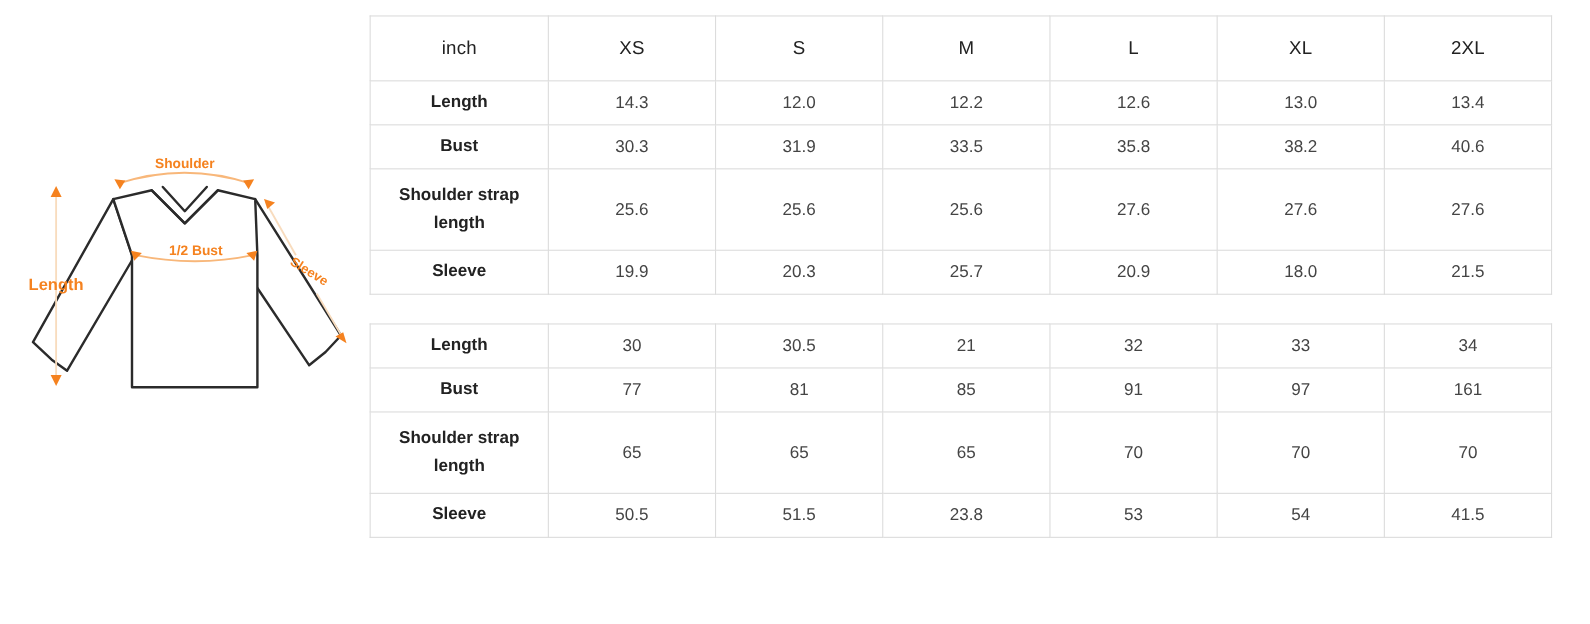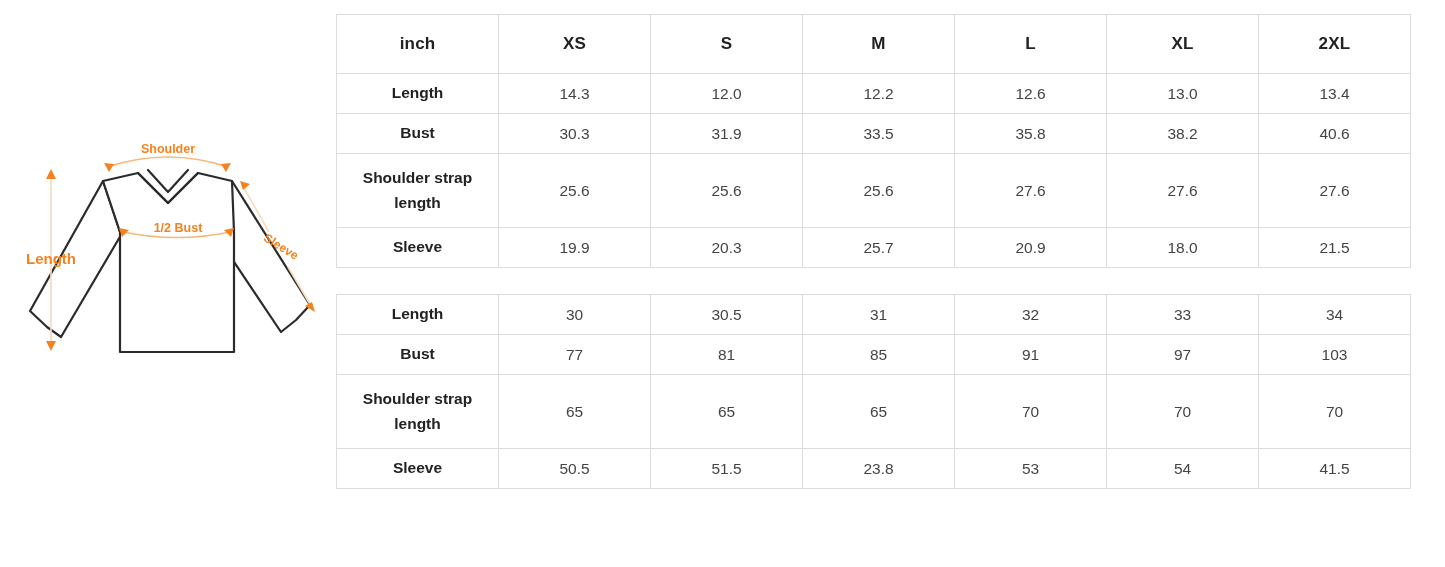--- a/index.html
+++ b/index.html
@@ -55,21 +55,21 @@
     vertical-align: middle;
     padding: 0 4px;
   }
   
   table.size-table col.label-col { width: 162px; }
   table.size-table col.size-col  { width: 152px; }
 
   
   tr.head-row td {
     height: 58px;
-    font-weight: bold;
+    font-weight: normal;
     font-size: 17px;
     color: #222222;
     letter-spacing: 0.2px;
   }
   
   tr.body-row td {
     height: 39px;
     font-size: 15.5px;
     color: #444444;
   }
@@ -210,34 +210,34 @@
         <col class="size-col">
           <col class="size-col">
           <col class="size-col">
       </colgroup>
       <tbody>
 
         <tr class="body-row">
           <td class="rowlabel">Length</td>
           <td>30</td>
           <td>30.5</td>
-          <td>31</td>
+          <td>21</td>
           <td>32</td>
           <td>33</td>
           <td>34</td>
         </tr>
 
         <tr class="body-row">
           <td class="rowlabel">Bust</td>
           <td>77</td>
           <td>81</td>
           <td>85</td>
           <td>91</td>
           <td>97</td>
-          <td>103</td>
+          <td>161</td>
         </tr>
 
         <tr class="body-row tall-row">
           <td class="rowlabel">Shoulder strap length</td>
           <td>65</td>
           <td>65</td>
           <td>65</td>
           <td>70</td>
           <td>70</td>
           <td>70</td>

